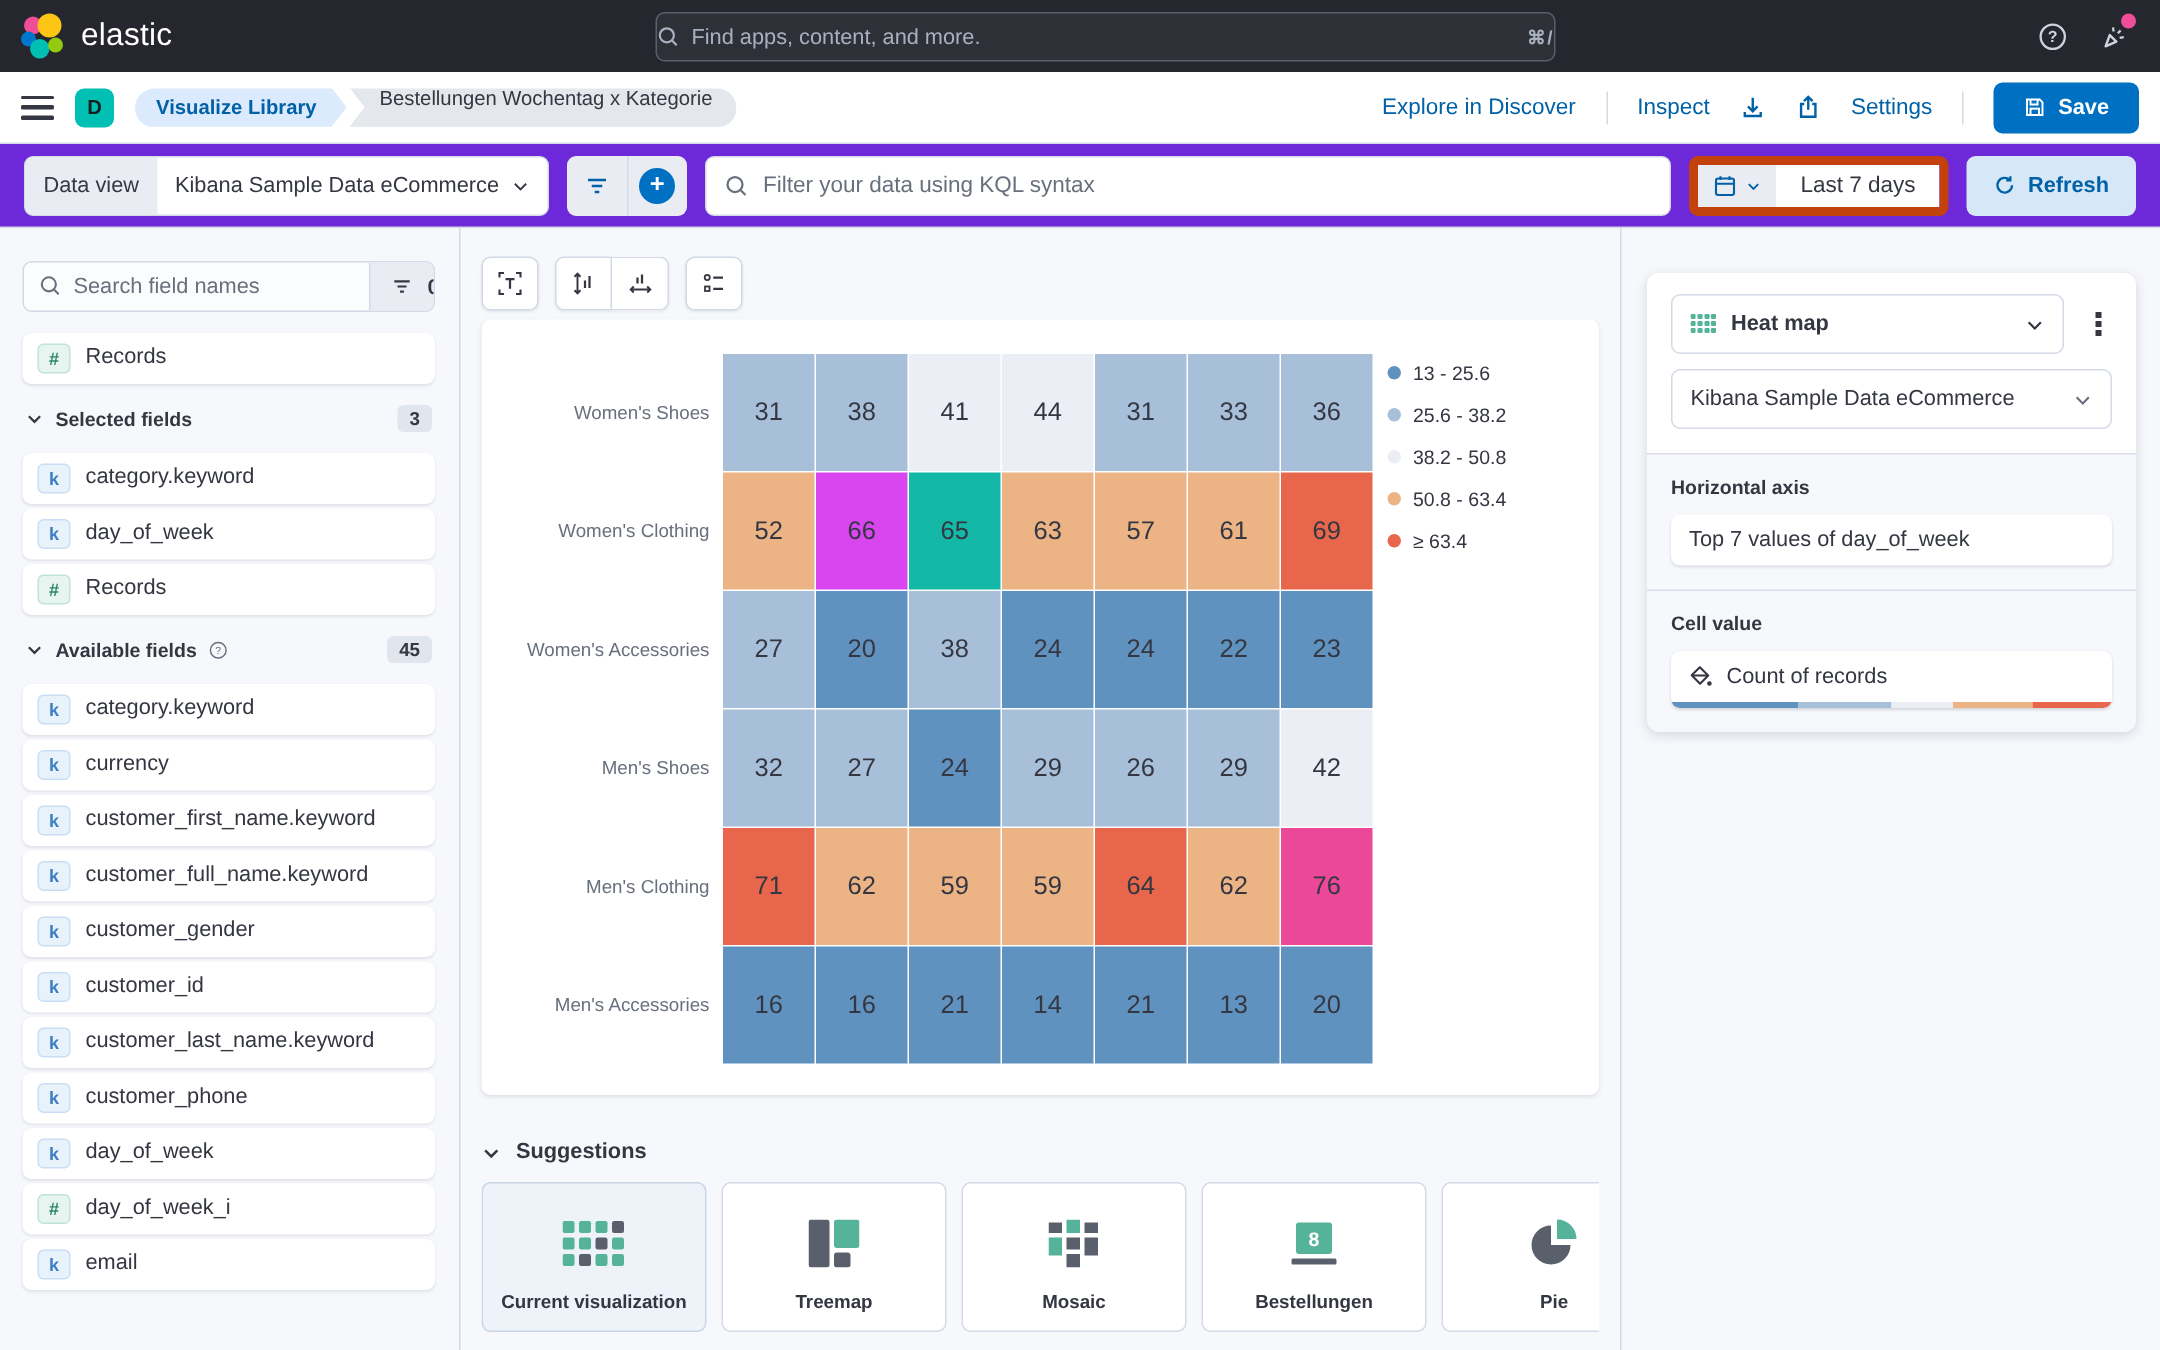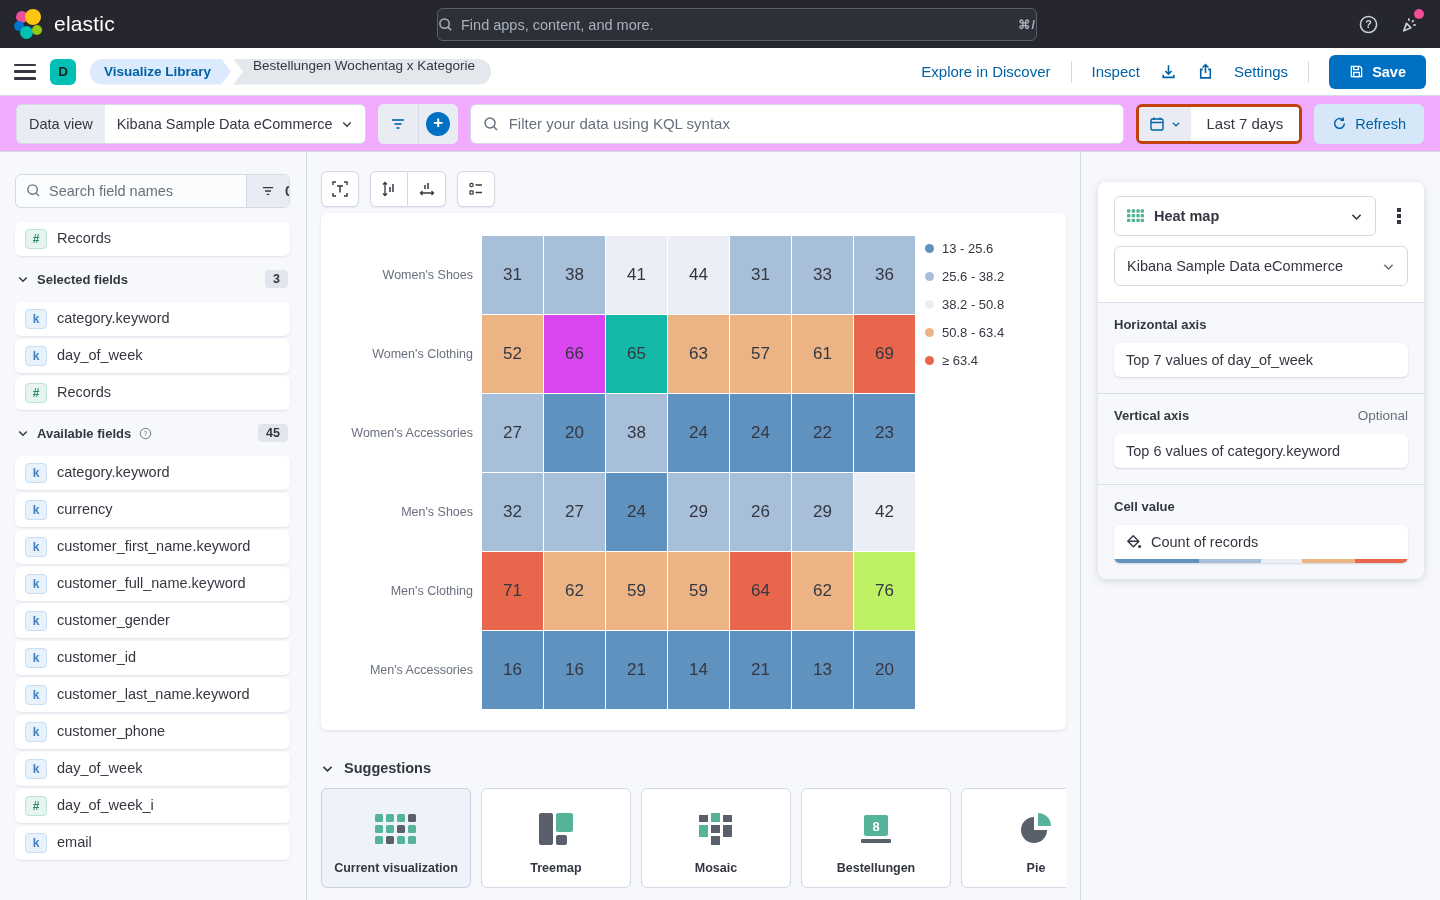--- a/index.html
+++ b/index.html
@@ -34,35 +34,35 @@
   .crumbs { display:flex; align-items:center; }
   .crumb { height:26px; display:flex; align-items:center; font-size:13.5px; }
   .crumb-first { background:#dbeafc; color:#0061a6; font-weight:bold; padding:0 20px 0 14px; border-radius:13px 0 0 13px; clip-path:polygon(0 0, calc(100% - 10px) 0, 100% 50%, calc(100% - 10px) 100%, 0 100%); }
   .crumb-last { background:#e4e7ec; color:#343741; padding:0 16px 12px 20px; margin-left:2px; border-radius:0 13px 13px 0; clip-path:polygon(0 0, 100% 0, 100% 100%, 0 100%, 10px 50%); }
   .nav-right { margin-left:auto; display:flex; align-items:center; gap:20px; }
   .nav-link { background:none; border:none; cursor:pointer; color:#0061a6; font-size:15px; font-weight:500; font-family:inherit; }
   .v-div { width:1px; height:22px; background:#d3dae6; }
   .save-btn { display:flex; align-items:center; gap:8px; background:#0071c2; color:#fff; border:none; border-radius:6px; height:34px; padding:0 20px; font-size:14.5px; font-weight:600; font-family:inherit; cursor:pointer; }
 
   
-  .querybar { height:56px; border-bottom:1px solid #d3dae6; display:flex; align-items:center; padding:0 16px; gap:12px; background:#f0abfc; }
+  .querybar { height:56px; border-bottom:1px solid #d3dae6; display:flex; align-items:center; padding:0 16px; gap:12px; background:#6d28d9; }
   .dv-switch { display:flex; align-items:stretch; height:40px; border:1px solid #d3dae6; border-radius:6px; overflow:hidden; background:#fff; cursor:pointer; }
   .dv-label { background:#e9edf3; display:flex; align-items:center; padding:0 12px; font-size:14.5px; color:#343741; }
   .dv-value { display:flex; align-items:center; gap:8px; padding:0 12px; font-size:14.5px; font-weight:500; }
   .filter-group { height:40px; background:#e9edf3; border-radius:6px; display:flex; align-items:center; }
   .filter-group .seg { width:40px; height:40px; display:flex; align-items:center; justify-content:center; background:none; border:none; cursor:pointer; }
   .filter-group .seg + .seg { border-left:1px solid #d3dae6; }
   .plus-circle { width:24px; height:24px; border-radius:50%; background:#0071c2; color:#fff; font-size:17px; line-height:22px; text-align:center; font-weight:bold; }
   .kql { flex:1; height:40px; background:#fff; border:1px solid #d3dae6; border-radius:6px; display:flex; align-items:center; gap:10px; padding:0 12px; }
   .kql input { flex:1; border:none; outline:none; font-size:15px; font-family:inherit; color:#343741; background:transparent; }
   .kql input::placeholder { color:#69707d; }
-  .datepicker { display:flex; align-items:stretch; height:40px; border:3px solid #c2410c; border-radius:6px; overflow:hidden; }
+  .datepicker { display:flex; align-items:stretch; height:40px; border:6px solid #c2410c; border-radius:6px; overflow:hidden; }
   .dp-cal { background:#e9edf3; display:flex; align-items:center; gap:6px; padding:0 10px; border:none; cursor:pointer; }
   .dp-range { background:#fff; display:flex; align-items:center; padding:0 16px; font-size:15px; border:none; cursor:pointer; font-family:inherit; color:#343741; }
-  .refresh-btn { display:flex; align-items:center; gap:8px; height:40px; padding:0 18px; background:#d6e7f8; color:#0061a6; border:none; border-radius:6px; font-size:14.5px; font-weight:400; font-family:inherit; cursor:pointer; }
+  .refresh-btn { display:flex; align-items:center; gap:8px; height:40px; padding:0 18px; background:#d6e7f8; color:#0061a6; border:none; border-radius:6px; font-size:14.5px; font-weight:700; font-family:inherit; cursor:pointer; }
 
   
   .content { display:flex; height:748px; }
   .sidebar { width:307px; border-right:1px solid #d3dae6; padding:22px 16px 0 15px; overflow:hidden; }
   .main { width:773px; padding:0 14px; position:relative; }
   .rightcol { width:360px; border-left:1px solid #d3dae6; padding:30px 16px 0 17px; }
 
   
   .field-search { height:34px; background:#fbfcfd; border:1px solid #d3dae6; border-radius:6px; display:flex; align-items:center; overflow:hidden; }
   .field-search .fs-main { flex:1; display:flex; align-items:flex-start; gap:8px; padding:0 10px; }
@@ -444,21 +444,21 @@
             <div class="hm-cell" style="background: rgb(168, 191, 218);">26</div>
             <div class="hm-cell" style="background: rgb(168, 191, 218);">29</div>
             <div class="hm-cell" style="background: rgb(235, 239, 245);">42</div>
             <div class="hm-label">Men's Clothing</div>
             <div class="hm-cell" style="background: rgb(231, 102, 76);">71</div>
             <div class="hm-cell" style="background: rgb(236, 179, 133);">62</div>
             <div class="hm-cell" style="background: rgb(236, 179, 133);">59</div>
             <div class="hm-cell" style="background: rgb(236, 179, 133);">59</div>
             <div class="hm-cell" style="background: rgb(231, 102, 76);">64</div>
             <div class="hm-cell" style="background: rgb(236, 179, 133);">62</div>
-            <div class="hm-cell" style="background: #bef264; text-align: center;">76</div>
+            <div class="hm-cell" style="background: #ec4899; text-align: center;">76</div>
             <div class="hm-label">Men's Accessories</div>
             <div class="hm-cell" style="background: rgb(96, 146, 192);">16</div>
             <div class="hm-cell" style="background: rgb(96, 146, 192);">16</div>
             <div class="hm-cell" style="background: rgb(96, 146, 192);">21</div>
             <div class="hm-cell" style="background: rgb(96, 146, 192);">14</div>
             <div class="hm-cell" style="background: rgb(96, 146, 192);">21</div>
             <div class="hm-cell" style="background: rgb(96, 146, 192);">13</div>
             <div class="hm-cell" style="background: rgb(96, 146, 192);">20</div>
           </div>
         <div class="hm-legend" id="hm-legend">
@@ -604,29 +604,20 @@
 
         <div class="layer-section">
           <div class="ls-head">
             <span class="ls-title">Horizontal axis</span>
           </div>
           <div class="dim-pill">
             <span>Top 7 values of day_of_week</span>
           </div>
         </div>
 
-        <div class="layer-section">
-          <div class="ls-head">
-            <span class="ls-title">Vertical axis</span>
-            <span class="ls-optional">Optional</span>
-          </div>
-          <div class="dim-pill">
-            <span>Top 6 values of category.keyword</span>
-          </div>
-        </div>
 
         <div class="layer-section">
           <div class="ls-head">
             <span class="ls-title">Cell value</span>
           </div>
           <div class="dim-pill with-strip">
             <span>
               <svg width="16" height="16" viewBox="0 0 16 16">
                   <path d="M7.2 1.8 12.8 7.4 7.4 12.8 1.8 7.2 Z" fill="none" stroke="#343741" stroke-width="1.4" stroke-linejoin="round"></path>
                   <path d="M2 7.3h10.6" stroke="#343741" stroke-width="1.4"></path>

